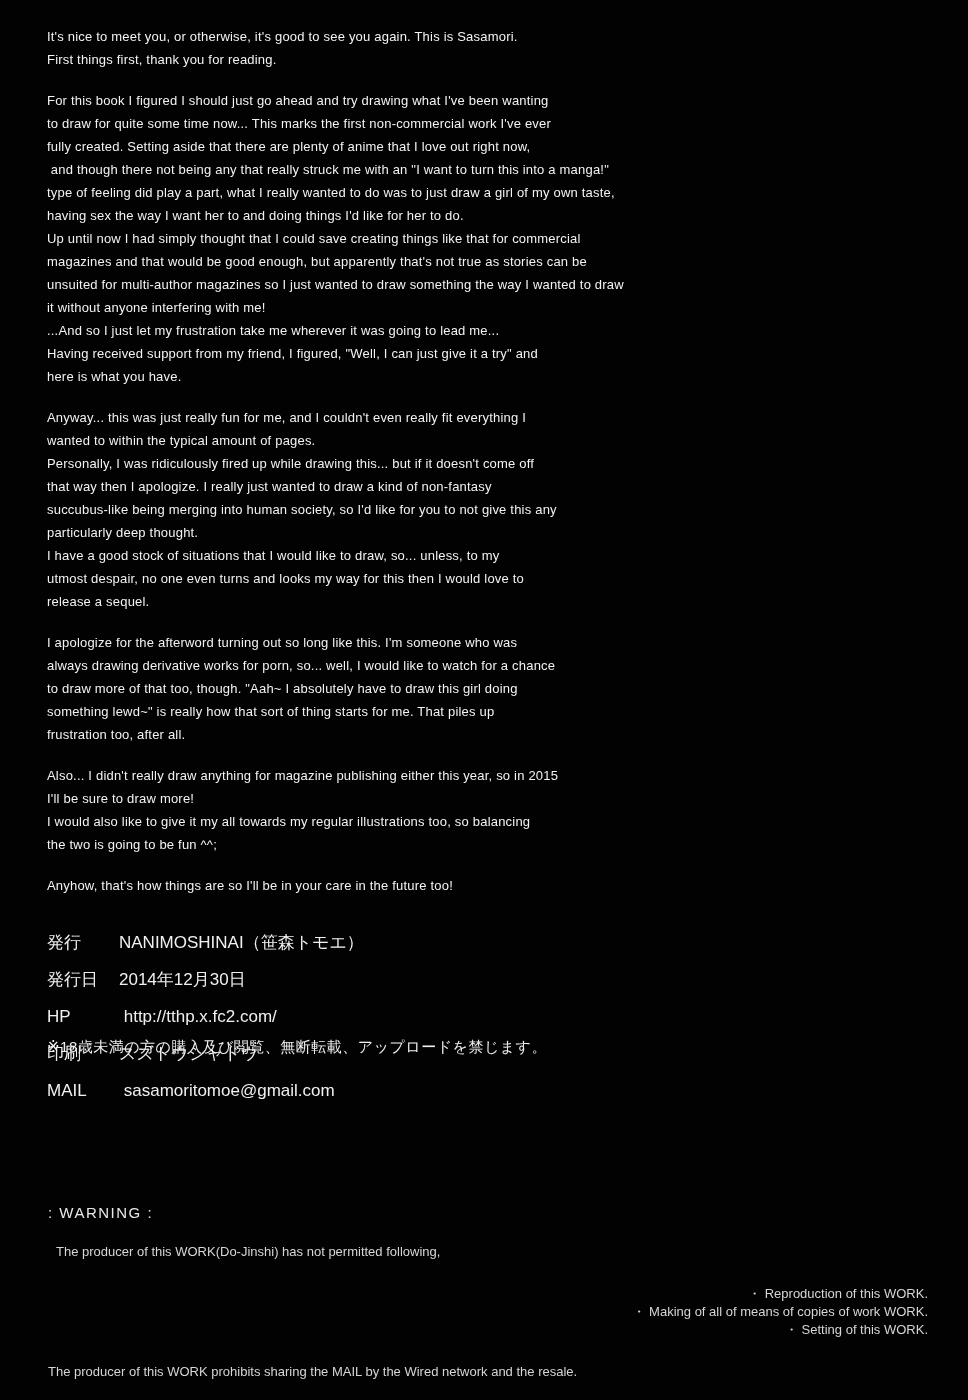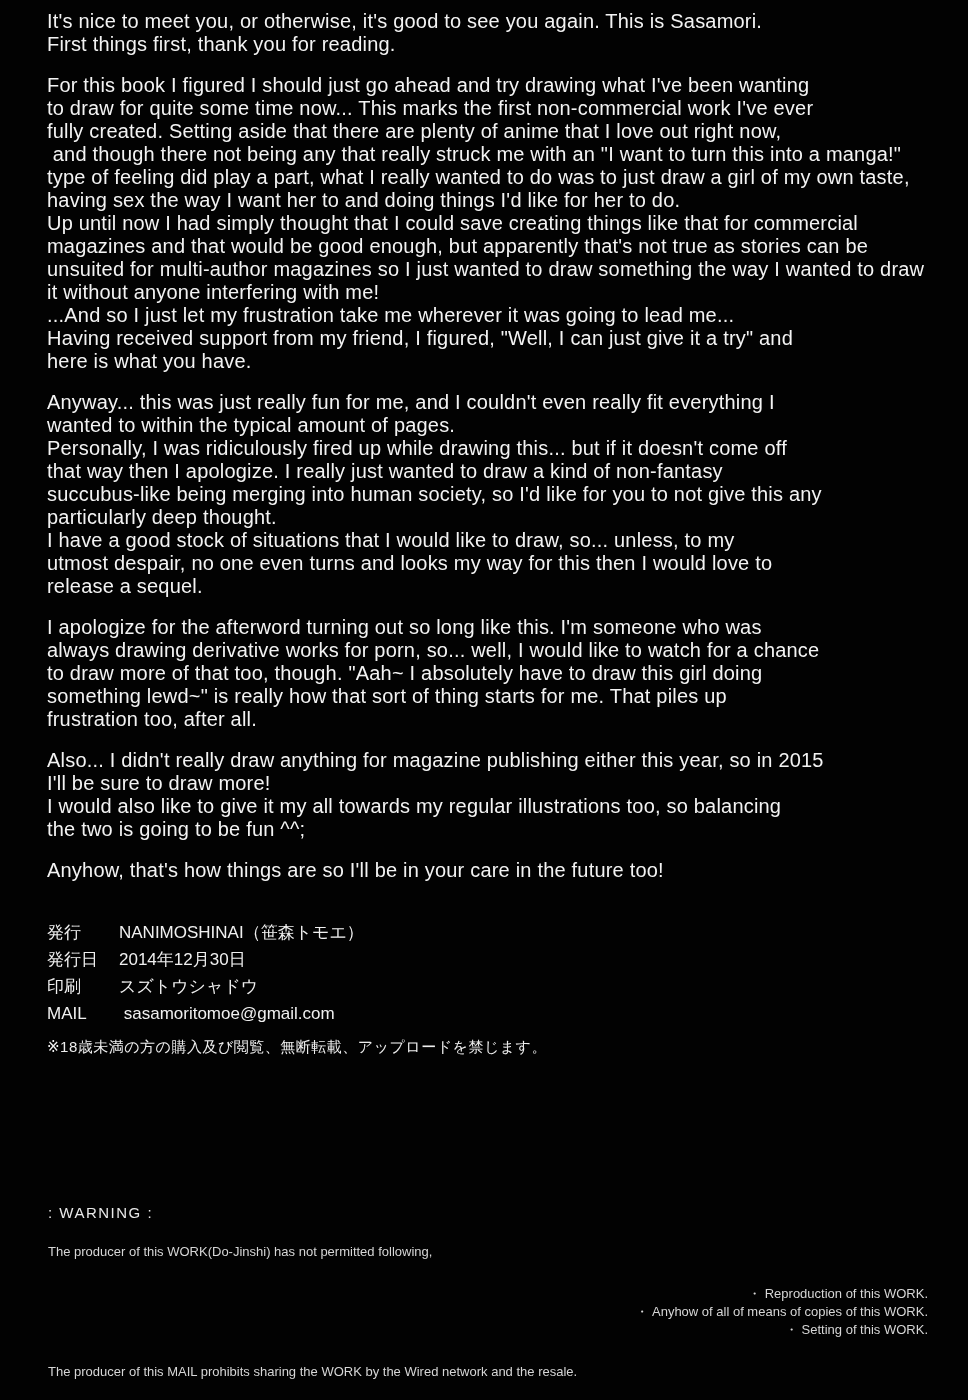--- a/index.html
+++ b/index.html
@@ -10,42 +10,43 @@
   .page {
     position: relative;
     width: 968px;
     height: 1400px;
     background: #020202;
     overflow: hidden;
     font-family: "Liberation Sans", "DejaVu Sans", sans-serif;
   }
   .afterword {
     position: absolute;
-    top: 10px;
+    top: 25px;
     left: 47px;
     right: 36px;
     color: #f3f3f3;
-    font-size: 20px;
+    font-size: 13px;
     line-height: 23px;
     letter-spacing: 0.2px;
   }
   .afterword p {
     margin: 0 0 18px 0;
     white-space: pre-wrap;
   }
   .colophon {
     position: absolute;
     top: 919px;
     left: 47px;
     color: #f0f0f0;
     font-size: 17px;
     line-height: 27px;
   }
   .colophon-row {
     display: flex;
+    margin-top: 10px;
   }
   .colophon-label {
     width: 72px;
     flex: 0 0 72px;
   }
   .colophon-value {
     white-space: pre;
   }
   .age-notice {
     position: absolute;
@@ -65,20 +66,21 @@
     line-height: 18px;
   }
   .warning-title {
     color: #e9e9e9;
     font-size: 15px;
     letter-spacing: 1.5px;
     margin-bottom: 21px;
   }
   .warning-intro {
     margin-bottom: 24px;
+    margin-left: 8px;
   }
   .warning-items {
     list-style: none;
     margin: 0 0 24px 0;
     padding: 0 0 0 4px;
   }
   .warning-items li {
     margin: 0;
     text-align: right;
   }
@@ -131,35 +133,39 @@
   <div class="colophon">
     <div class="colophon-row">
       <span class="colophon-label">発行</span>
       <span class="colophon-value">NANIMOSHINAI（笹森トモエ）</span>
     </div>
     <div class="colophon-row">
       <span class="colophon-label">発行日</span>
       <span class="colophon-value">2014年12月30日</span>
     </div>
     <div class="colophon-row">
+      <span class="colophon-label">HP</span>
+      <span class="colophon-value"> http://tthp.x.fc2.com/</span>
+    </div>
+    <div class="colophon-row">
       <span class="colophon-label">印刷</span>
       <span class="colophon-value">スズトウシャドウ</span>
     </div>
     <div class="colophon-row">
       <span class="colophon-label">MAIL</span>
       <span class="colophon-value"> sasamoritomoe@gmail.com</span>
     </div>
   </div>
 
   <div class="age-notice">※18歳未満の方の購入及び閲覧、無断転載、アップロードを禁じます。</div>
 
   <div class="warning">
     <div class="warning-title">: WARNING :</div>
     <div class="warning-intro">The producer of this WORK(Do-Jinshi) has not permitted following,</div>
     <ul class="warning-items">
       <li>・ Reproduction of this WORK.</li>
-      <li>・ Anyhow of all of means of copies of this WORK.</li>
+      <li>・ Making of all of means of copies of work WORK.</li>
       <li>・ Setting of this WORK.</li>
     </ul>
-    <div class="warning-footer">The producer of this MAIL prohibits sharing the WORK by the Wired network and the resale.</div>
+    <div class="warning-footer">The producer of this WORK prohibits sharing the MAIL by the Wired network and the resale.</div>
   </div>
 
 </div>
 
 </body></html>

